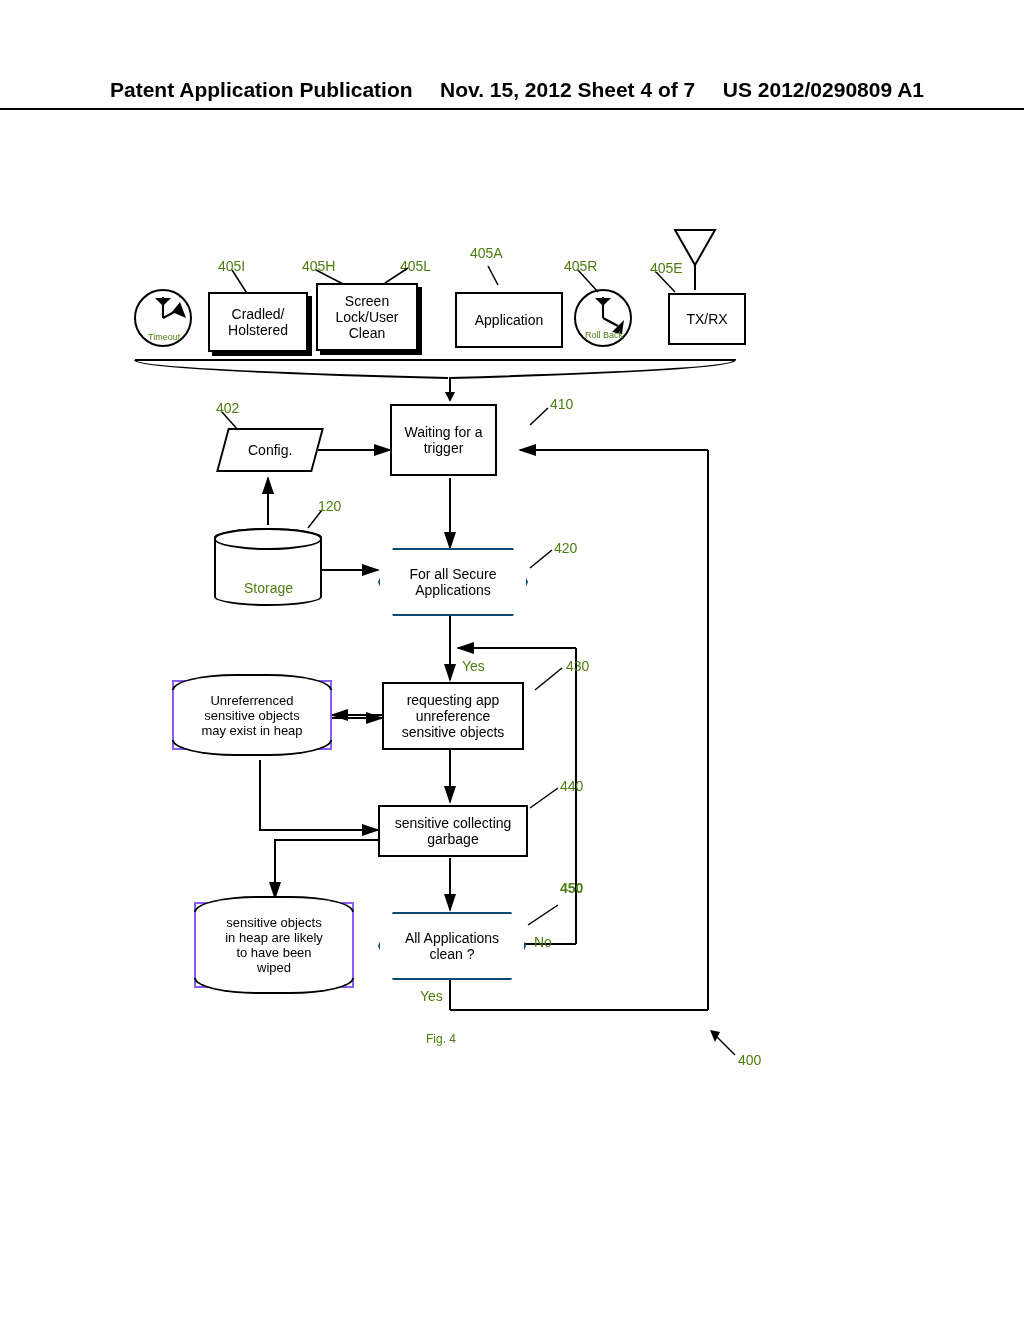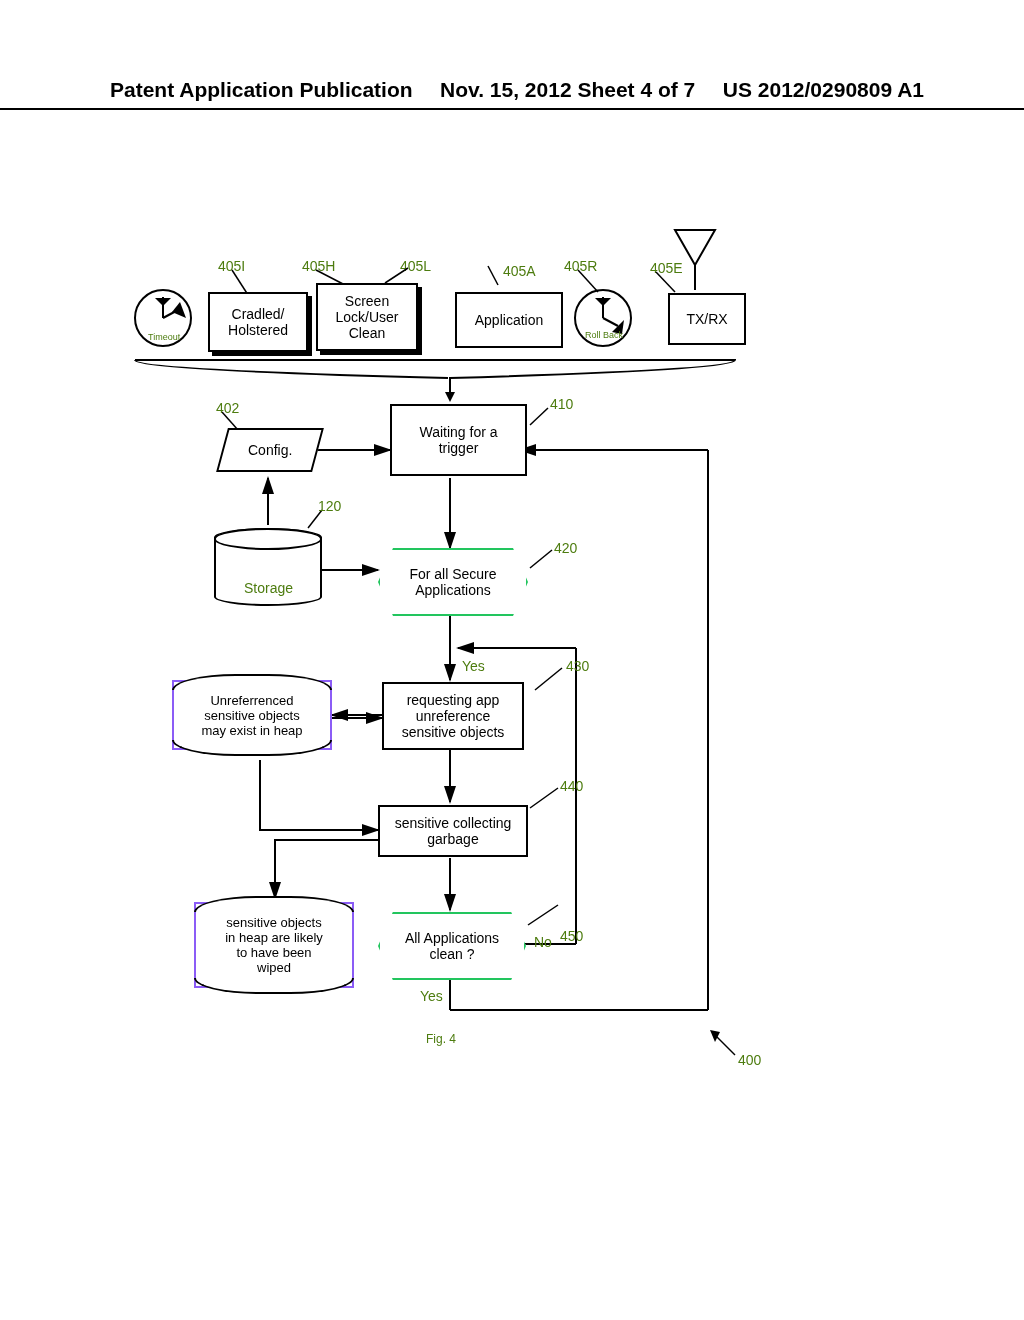--- a/index.html
+++ b/index.html
@@ -89,21 +89,21 @@
   .hexagon-body {
     width: 100%; height: 100%;
     border-top: 2px solid #000;
     border-bottom: 2px solid #000;
     background: #fff;
     display: flex; align-items: center; justify-content: center;
     text-align: center;
     font-size: 14px;
     padding: 4px 8px;
     clip-path: polygon(10% 0, 90% 0, 100% 50%, 90% 100%, 10% 100%, 0 50%);
-    border: 2px solid #22c55e;
+    border: 2px solid #0c4a6e;
   }
   .cloud {
     position: absolute;
     border: 2px solid #8b5cf6;
     background: #fff;
     display: flex;
     align-items: center;
     justify-content: center;
     text-align: center;
     font-size: 13px;
@@ -143,21 +143,21 @@
     <span>Patent Application Publication</span>
     <span>Nov. 15, 2012  Sheet 4 of 7</span>
     <span>US 2012/0290809 A1</span>
   </div>
 
   <div class="canvas">
 
     <div class="label" style="left:218px; top:258px;">405I</div>
     <div class="label" style="left:302px; top:258px;">405H</div>
     <div class="label" style="left:400px; top:258px;">405L</div>
-    <div class="label" style="left:470px; top:263px;margin-left:33px;">405A</div>
+    <div class="label" style="left:470px; top:245px;">405A</div>
     <div class="label" style="left:564px; top:258px;">405R</div>
     <div class="label" style="left:650px; top:260px;">405E</div>
 
     <svg class="arrows">
       <defs>
         <marker id="arrow" markerWidth="10" markerHeight="10" refX="8" refY="3" orient="auto">
           <path d="M0,0 L0,6 L9,3 z" fill="#000"></path>
         </marker>
       </defs>
 
@@ -248,21 +248,21 @@
 Clean</div>
 
     <div class="box" style="left:455px; top:292px; width:108px; height:56px;">Application</div>
 
     <div class="box" style="left:668px; top:293px; width:78px; height:52px;">TX/RX</div>
 
     <div class="parallelogram" style="left:222px; top:428px; width:96px; height:44px;">
       <span>Config.</span>
     </div>
 
-    <div class="box" style="left:390px; top:404px; width:137px; height:72px; white-space:pre-line;">Waiting for a
+    <div class="box" style="left:390px; top:404px; width:107px; height:72px; white-space:pre-line;">Waiting for a
 trigger</div>
 
     <div class="cylinder" style="left:214px; top:528px; width:108px; height:78px;"></div>
     <div class="label" style="left:244px; top:580px;">Storage</div>
 
     <div class="hexagon" style="left:378px; top:548px; width:150px; height:68px;">
       <div class="hexagon-body" style="white-space:pre-line;">For all Secure
 Applications</div>
     </div>
 
@@ -286,21 +286,21 @@
 in heap are likely
 to have been
 wiped</div>
 
     <div class="label" style="left:200px; top:400px;margin-left:16px;">402</div>
     <div class="label" style="left:318px; top:498px;">120</div>
     <div class="label" style="left:550px; top:396px;">410</div>
     <div class="label" style="left:554px; top:540px;">420</div>
     <div class="label" style="left:566px; top:658px;">430</div>
     <div class="label" style="left:560px; top:778px;">440</div>
-    <div class="label" style="left:560px; top:928px;">450</div>
+    <div class="label" style="left:560px; top:880px;font-weight:bold;">450</div>
     <div class="label" style="left:738px; top:1052px;">400</div>
 
     <div class="label" style="left:462px; top:658px;">Yes</div>
     <div class="label" style="left:534px; top:934px;">No</div>
     <div class="label" style="left:420px; top:988px;">Yes</div>
 
     <div class="label" style="left:426px; top:1032px; font-size:12px;">Fig. 4</div>
 
   </div>
 </div>

